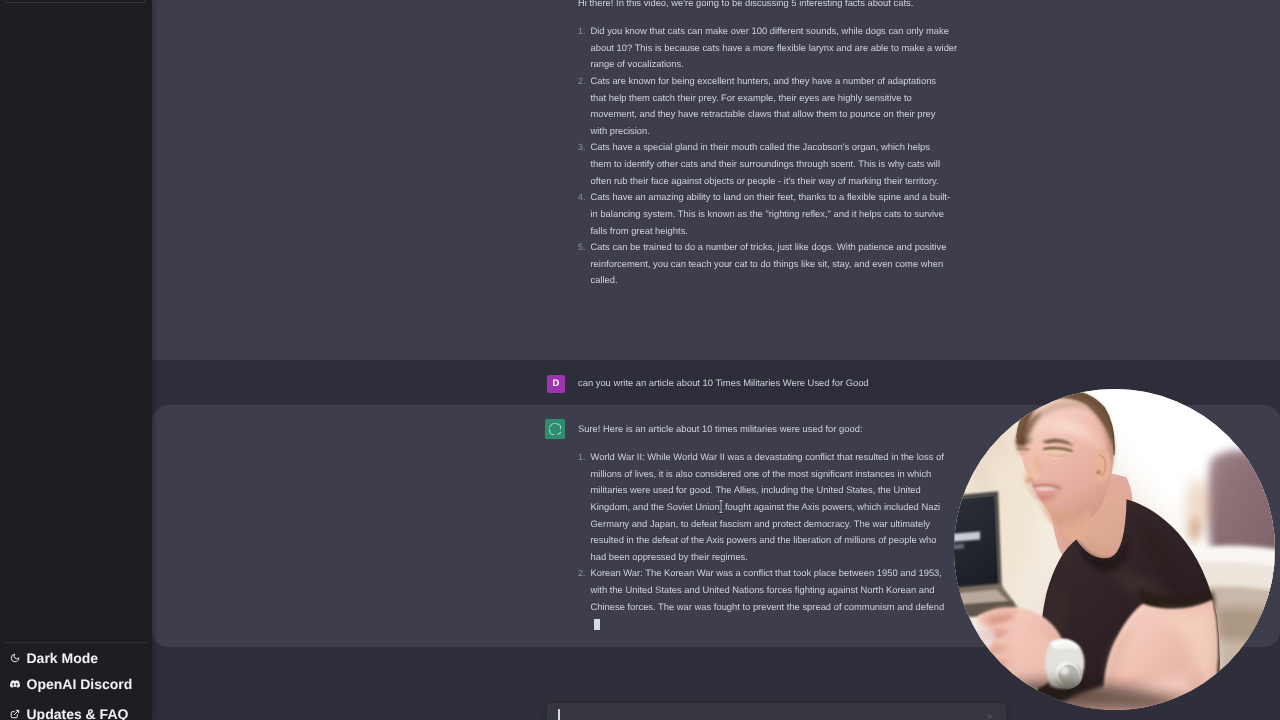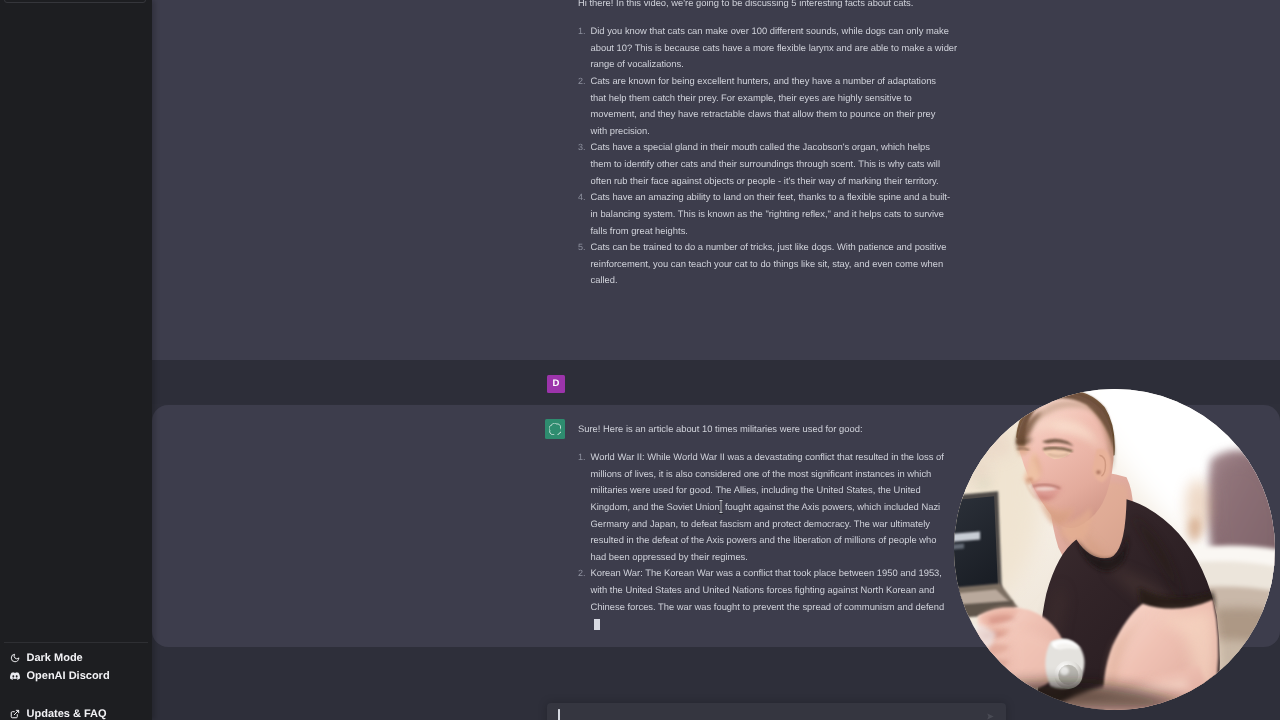--- a/index.html
+++ b/index.html
@@ -6,21 +6,21 @@
   body{width:1280px;height:720px;overflow:hidden;background:#2e2f3a;
        font-family:"Liberation Sans",sans-serif;-webkit-font-smoothing:antialiased;text-rendering:geometricPrecision;}
   #app{position:relative;width:1280px;height:720px;overflow:hidden;transform:translateZ(0);}
 
   
   #sidebar{position:absolute;left:0;top:0;width:152px;height:720px;background:#1d1e21;z-index:5;box-shadow:3px 0 5px rgba(0,0,0,.20);}
   #sidebar-newchat{position:absolute;left:4px;top:-8px;width:140px;height:9px;border:1px solid #35363b;border-radius:3px;}
   #sidebar-bottom{position:absolute;left:0;top:642px;width:152px;}
   #sidebar-bottom .rule{position:absolute;left:4px;top:0;width:144px;height:1px;background:#34353a;opacity:.75;}
   .s-item{position:absolute;left:0;transform:translateZ(0);display:flex;align-items:center;height:28px;padding-left:9.5px;color:#f2f2f5;
-          font-size:11px;font-weight:700;letter-spacing:0;}
+          font-size:14px;font-weight:700;letter-spacing:0;}
   .s-item .ico{width:10px;height:10px;display:flex;align-items:center;justify-content:center;flex:0 0 10px;margin-right:7px;}
   .s-item .ico svg{width:10px;height:10px;display:block;}
 
   
   #chat{position:absolute;left:152px;top:0;width:1128px;height:720px;background:#2e2f3a;overflow:hidden;}
   .msg{position:relative;width:1128px;box-sizing:border-box;}
   .msg.bot{background:#3d3d4c;}
   .msg.user{background:#2d2e39;}
   .avatar{position:absolute;width:20px;height:20px;border-radius:1.5px;display:flex;align-items:center;justify-content:center;}
   .avatar.user{background:#9c34ab;transform:translateZ(0);color:#fff;font-size:9.5px;font-weight:700;line-height:1;}
@@ -76,20 +76,23 @@
           <li><span class="num">3.</span><span>Cats have a special gland in their mouth called the Jacobson's organ, which helps them to identify other cats and their surroundings through scent. This is why cats will often rub their face against objects or people - it's their way of marking their territory.</span></li>
           <li><span class="num">4.</span><span>Cats have an amazing ability to land on their feet, thanks to a flexible spine and a built-in balancing system. This is known as the "righting reflex," and it helps cats to survive falls from great heights.</span></li>
           <li><span class="num">5.</span><span>Cats can be trained to do a number of tricks, just like dogs. With patience and positive reinforcement, you can teach your cat to do things like sit, stay, and even come when called.</span></li>
         </ol>
         <div class="gap"></div>
       </div>
     </div>
 
     <div class="msg user" id="m2">
       <div class="avatar user" id="m2a">D</div>
+      <div class="body" id="m2b">
+        <p>can you write an article about 10 Times Militaries Were Used for Good</p>
+      </div>
     </div>
 
     <div class="msg bot" id="m3">
       <div class="avatar bot" id="m3a">
         <svg viewBox="0 0 41 41" fill="none">
             <path d="M37.5324 16.8707c.9388-2.8233.6178-5.9155-.8817-8.4853-2.2669-3.9079-6.7944-5.9187-11.2178-4.9833C23.4457 1.5121 20.9239.3543 18.2703.3543c-4.536-.0039-8.5588 2.9127-9.9646 7.2266C5.5029 8.2144 3.0318 9.8432 1.4 12.1999-.8845 16.0967-.3681 21.0215 2.6728 24.3613c-.9388 2.8233-.6178 5.9155.8817 8.4853 2.2669 3.9079 6.7944 5.9187 11.2178 4.9833 1.9872 2.2388 4.8383 3.5164 7.8235 3.5047 4.5387.0012 8.5616-2.9167 9.9674-7.2345 2.8028-.5765 5.2739-2.2053 6.9057-4.5592 2.2938-3.8983 1.7826-8.8196-1.2595-12.1588l-.009-.0114Z" stroke="#fff" stroke-width="2.4" stroke-linejoin="round"></path>
           </svg>
       </div>
       <div class="body" id="m3b">
         <p>Sure! Here is an article about 10 times militaries were used for good:</p>
@@ -107,21 +110,21 @@
     <div id="sidebar-bottom">
       <div class="rule"></div>
       <div class="s-item" style="top:2px">
         <span class="ico">
             <svg viewBox="0 0 24 24" fill="none" stroke="#f2f2f5" stroke-width="2.3" stroke-linecap="round" stroke-linejoin="round">
               <path d="M21 12.79A9 9 0 1 1 11.21 3 7 7 0 0 0 21 12.79z"></path>
             </svg>
           </span>
         <span>Dark Mode</span>
       </div>
-      <div class="s-item" style="top:20px">
+      <div class="s-item" style="top:28px">
         <span class="ico">
             <svg viewBox="0 0 24 24" fill="#ececf1">
               <path d="M20.317 4.369A19.79 19.79 0 0 0 15.432 3c-.21.38-.455.89-.625 1.294a18.27 18.27 0 0 0-5.614 0A12.3 12.3 0 0 0 8.56 3a19.736 19.736 0 0 0-4.885 1.37C.56 9.046-.32 13.58.12 18.057a19.9 19.9 0 0 0 6.073 3.058c.49-.672.927-1.387 1.303-2.138-.717-.27-1.403-.603-2.05-.99.172-.127.34-.26.503-.395a14.2 14.2 0 0 0 12.1 0c.165.14.333.272.504.395-.649.39-1.337.722-2.054.992a15.7 15.7 0 0 0 1.302 2.137 19.84 19.84 0 0 0 6.076-3.058c.515-5.19-.88-9.683-3.682-13.69ZM8.02 15.331c-1.182 0-2.157-1.086-2.157-2.42 0-1.332.95-2.42 2.157-2.42 1.21 0 2.183 1.09 2.162 2.42 0 1.334-.955 2.42-2.162 2.42Zm7.975 0c-1.183 0-2.157-1.086-2.157-2.42 0-1.332.95-2.42 2.157-2.42 1.21 0 2.183 1.09 2.162 2.42 0 1.334-.95 2.42-2.162 2.42Z"></path>
             </svg>
           </span>
         <span>OpenAI Discord</span>
       </div>
       <div class="s-item" style="top:58px">
         <span class="ico">
             <svg viewBox="0 0 24 24" fill="none" stroke="#f2f2f5" stroke-width="2.4" stroke-linecap="round" stroke-linejoin="round">

